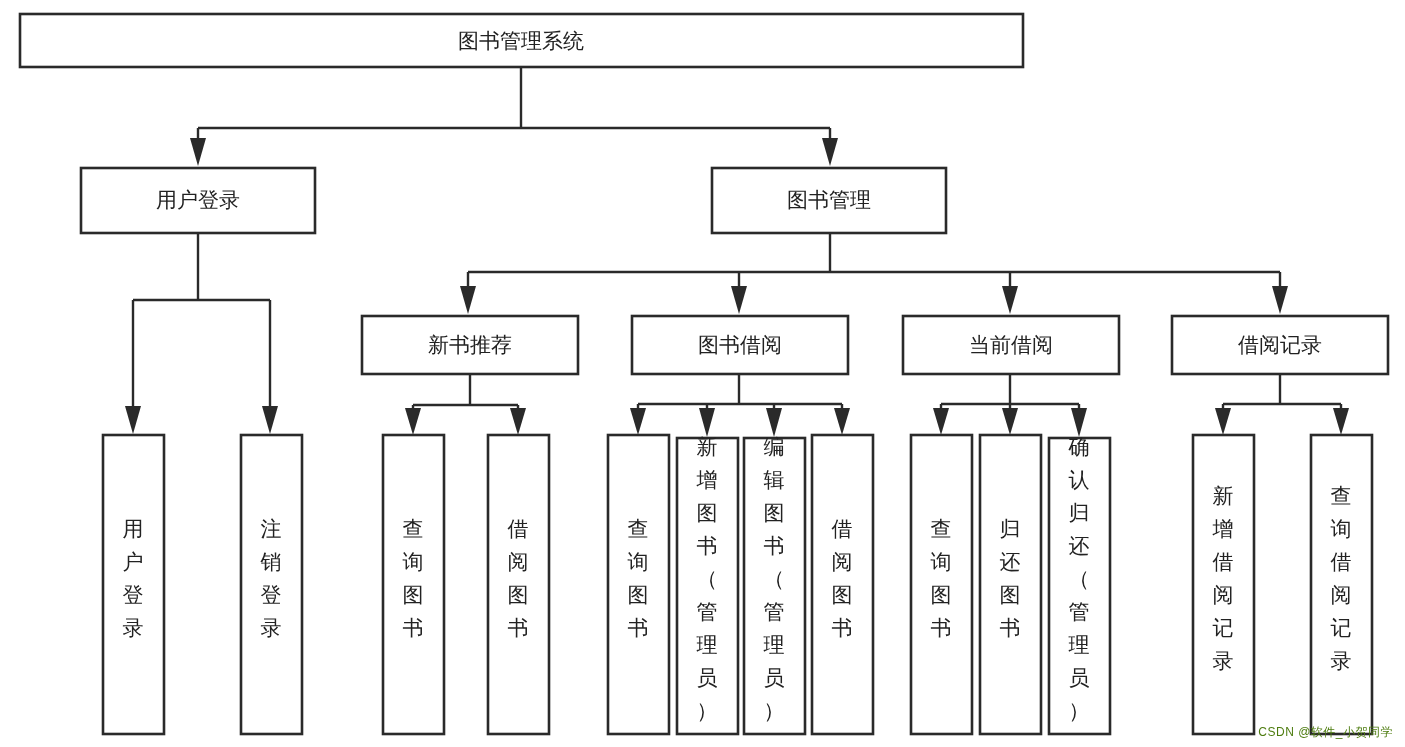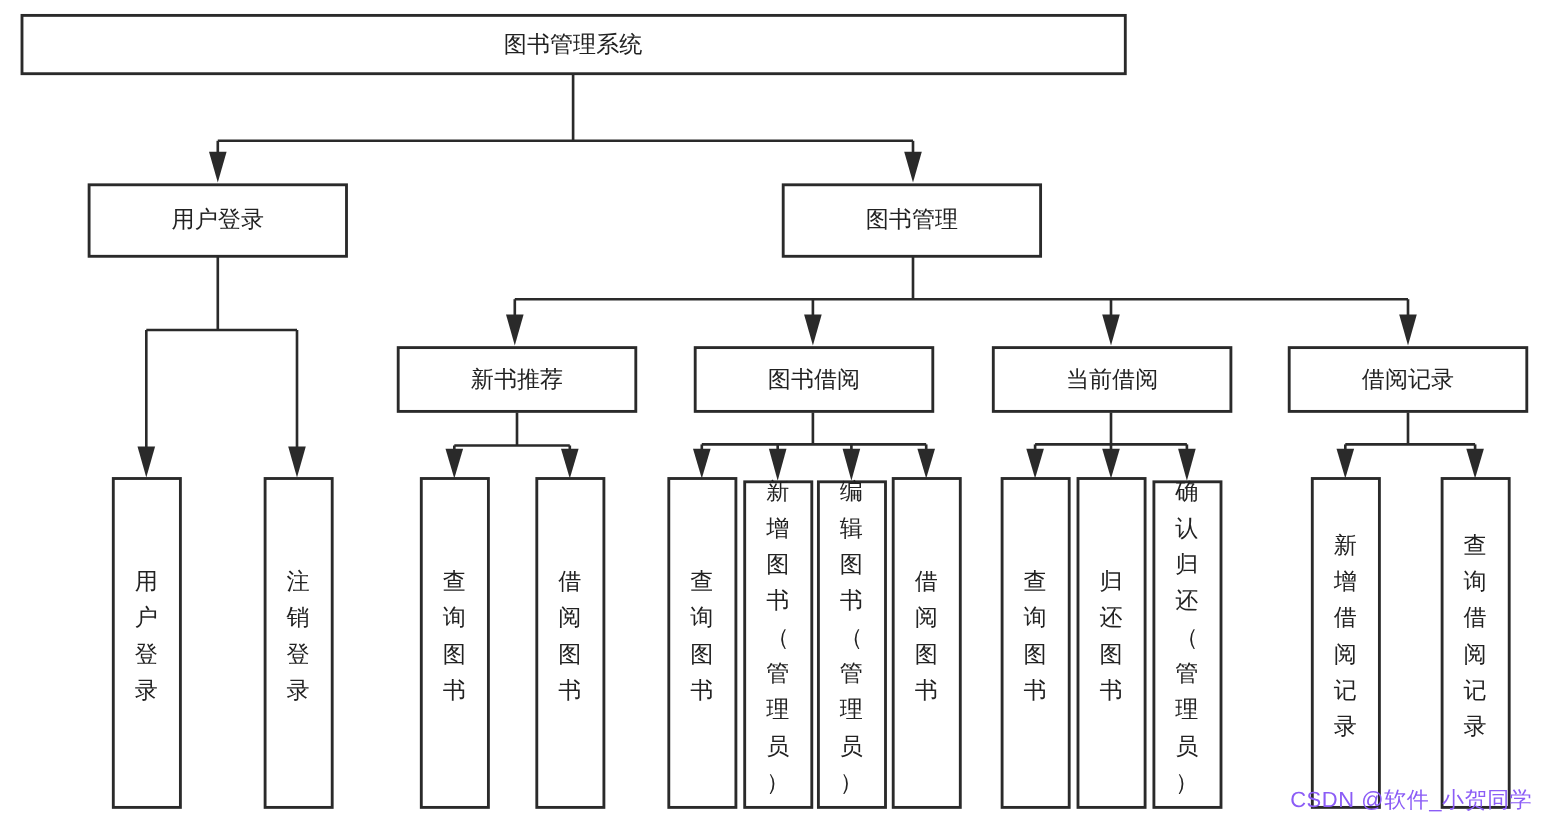--- a/index.html
+++ b/index.html
@@ -52,22 +52,22 @@
     font-family: "Liberation Sans", "DejaVu Sans", sans-serif;
     font-size: 21px;
     fill: #222222;
     text-anchor: middle;
   }
   .watermark {
     position: absolute;
     right: 12px;
     bottom: 6px;
     font-family: "Liberation Sans", "DejaVu Sans", sans-serif;
-    font-size: 20px;
-    color: #8b5cf6;
+    font-size: 12px;
+    color: #4d7c0f;
     letter-spacing: 0.5px;
     white-space: nowrap;
     pointer-events: none;
   }
 </style>
 </head>
 <body>
 
 <div id="diagram-root">
 

